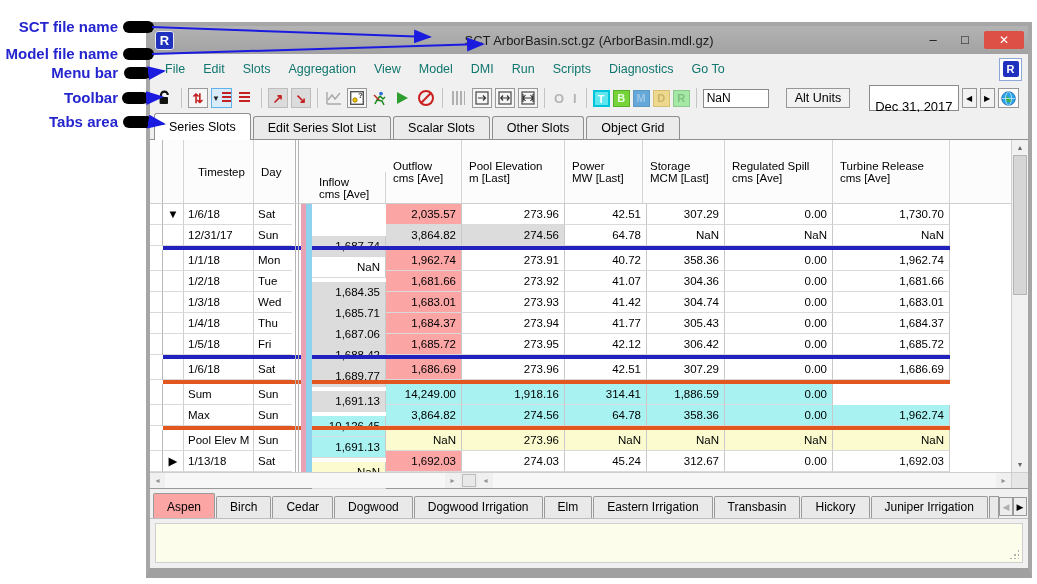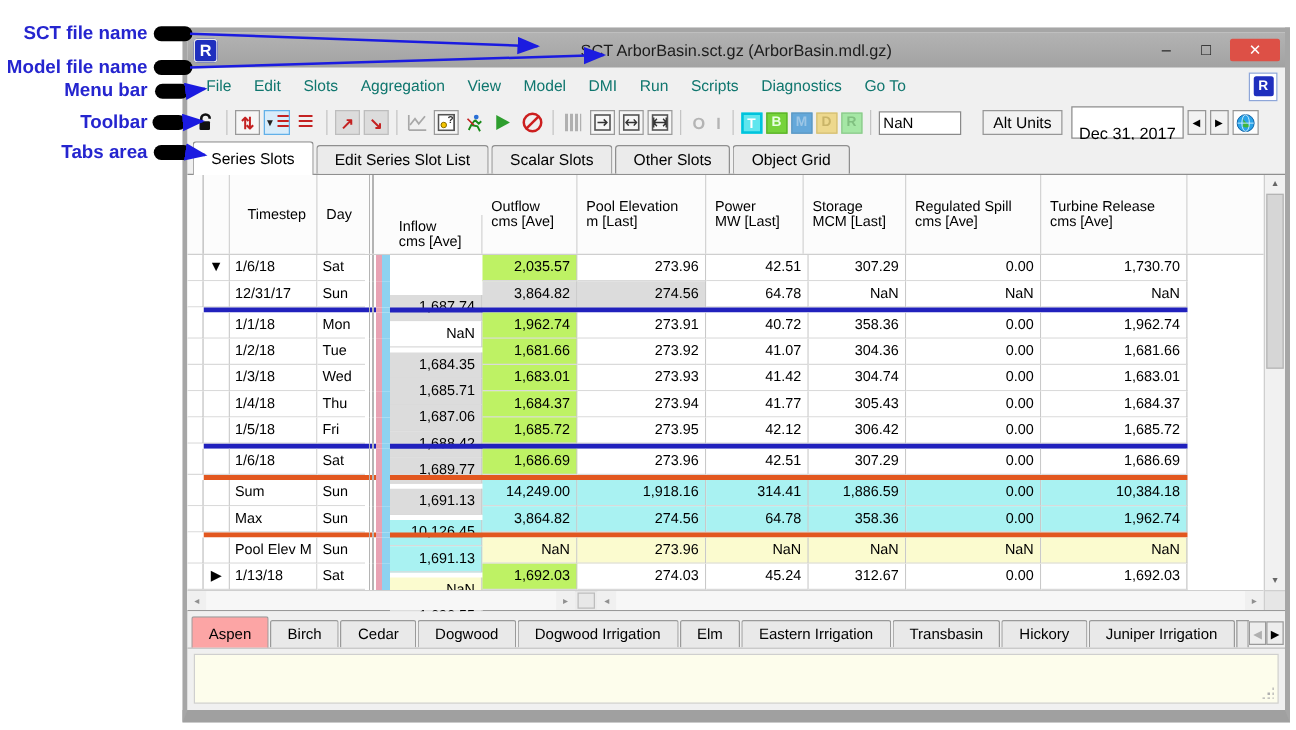--- a/index.html
+++ b/index.html
@@ -57,21 +57,21 @@
 .fT { background:#5fe6ee; border:2px solid #00c3dc; color:#fff; }
 .fB { background:#76d33a; border:1px solid #59b028; color:#e9ffe3; }
 .fM { background:#64a8da; border:1px solid #5d98c2; color:#9cc6e6; }
 .fD { background:#edd88d; border:1px solid #d4bf74; color:#c9b468; }
 .fR { background:#a5e7a5; border:1px solid #8cc98c; color:#80c080; }
 .nan-input { width:66px; height:19px; border:1px solid #8a8a8a; font-size:12px; padding:0 3px;
   font-family:"Liberation Sans", sans-serif; background:#fff; }
 .altunits { border:1px solid #979797; background:#f2f2f2; height:20px; line-height:18px;
   padding:0 8px; font-size:12.5px; margin-left:14px; }
 .datebox { border:1px solid #8a8a8a; background:#fff; height:20px; line-height:18px;
-  padding:12px 5px; font-size:13px; margin-left:4px; min-width:88px; }
+  padding:12px 5px; font-size:13px; margin-left:16px; min-width:88px; }
 .date-arrow { width:15px; height:20px; border:1px solid #979797; background:#f2f2f2;
   font-size:8px; display:flex; align-items:center; justify-content:center; }
 .globe-btn { width:21px; height:20px; border:1px solid #979797; background:#fdfdfd;
   display:flex; align-items:center; justify-content:center; }
 
 
 .ttabs { height:28px; display:flex; align-items:flex-end; padding-left:4px;
   border-bottom:1px solid #8f8f8f; background:#f0f0f0; flex:none; }
 .ttab { height:23px; line-height:22px; padding:0 14px; font-size:12.5px; background:#ebebeb;
   border:1px solid #8f8f8f; border-bottom:none; border-radius:3px 3px 0 0; margin-right:2px; }
@@ -91,21 +91,21 @@
 #rows { flex:none; }
 .trow { display:flex; height:21px; }
 .trow > div { height:21px; line-height:20px; font-size:11.5px; border-bottom:1px solid #dadada; flex:none; }
 .gutter { background:#fff; border-right:1px solid #b8b8b8; }
 .exp { text-align:center; font-size:9px; border-right:1px solid #cfcfcf; background:#fff; }
 .ts { padding-left:4px; border-right:1px solid #cfcfcf; background:#fff; white-space:nowrap; overflow:hidden; }
 .day { padding-left:4px; background:#fff; white-space:nowrap; overflow:hidden; }
 .strip { border-bottom:none !important; background:linear-gradient(to right,#fff 0 3px,#b4b4b4 3px 4px,#fff 4px 6px,#b4b4b4 6px 7px,#fff 7px 9px,#e8a2b4 9px 14px,#8ed2f0 14px 20px); }
 .vcell { text-align:right; padding-right:5px; border-right:1px solid #c9c9c9; white-space:nowrap; overflow:hidden; }
 .fillc { background:#fff; border-bottom:none !important; }
-.bg-w{background:#fff;} .bg-g{background:#dcdcdc;} .bg-n{background:#bef264;}
+.bg-w{background:#fff;} .bg-g{background:#dcdcdc;} .bg-n{background:#fca5a5;}
 .bg-c{background:#a9f2f2;} .bg-y{background:#fbfbcf;}
 .divider { display:flex; height:4px; }
 .divider > div { height:4px; flex:none; }
 .div-blue { --dc:#2121bd; } .div-orange { --dc:#e2571f; }
 .dpad { background:#fff; }
 .dbar-left { width:129px; background:var(--dc); }
 .dbar-right { width:638px; background:var(--dc); }
 .dstrip { width:20px; background:linear-gradient(to right,var(--dc) 0 3px,#b4b4b4 3px 4px,var(--dc) 4px 6px,#b4b4b4 6px 7px,var(--dc) 7px 9px,#e8a2b4 9px 14px,#8ed2f0 14px 20px); }
 .dfill { flex:1; background:#fff; }
 
@@ -544,21 +544,20 @@
       <div class="exp w-exp"></div>
       <div class="ts w-ts">Sum</div>
       <div class="day w-day">Sun</div>
       <div class="strip w-strip"></div>
       <div class="vcell c0 bg-c">10,126.45</div>
       <div class="vcell c1 bg-c">14,249.00</div>
       <div class="vcell c2 bg-c">1,918.16</div>
       <div class="vcell c3 bg-c">314.41</div>
       <div class="vcell c4 bg-c">1,886.59</div>
       <div class="vcell c5 bg-c">0.00</div>
-      <div class="vcell c6 bg-c">10,384.18</div>
       <div class="fillc w-fill"></div>
     </div>
 
     <div class="trow">
       <div class="gutter w-gutter"></div>
       <div class="exp w-exp"></div>
       <div class="ts w-ts">Max</div>
       <div class="day w-day">Sun</div>
       <div class="strip w-strip"></div>
       <div class="vcell c0 bg-c">1,691.13</div>

